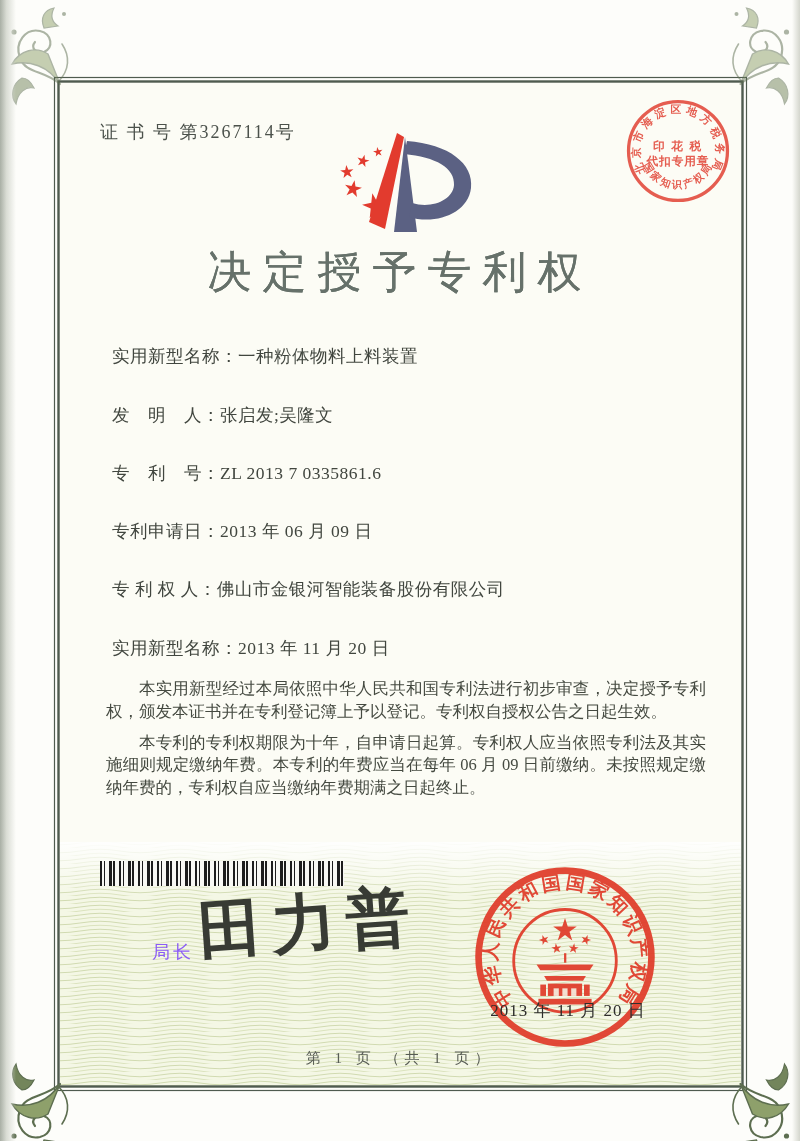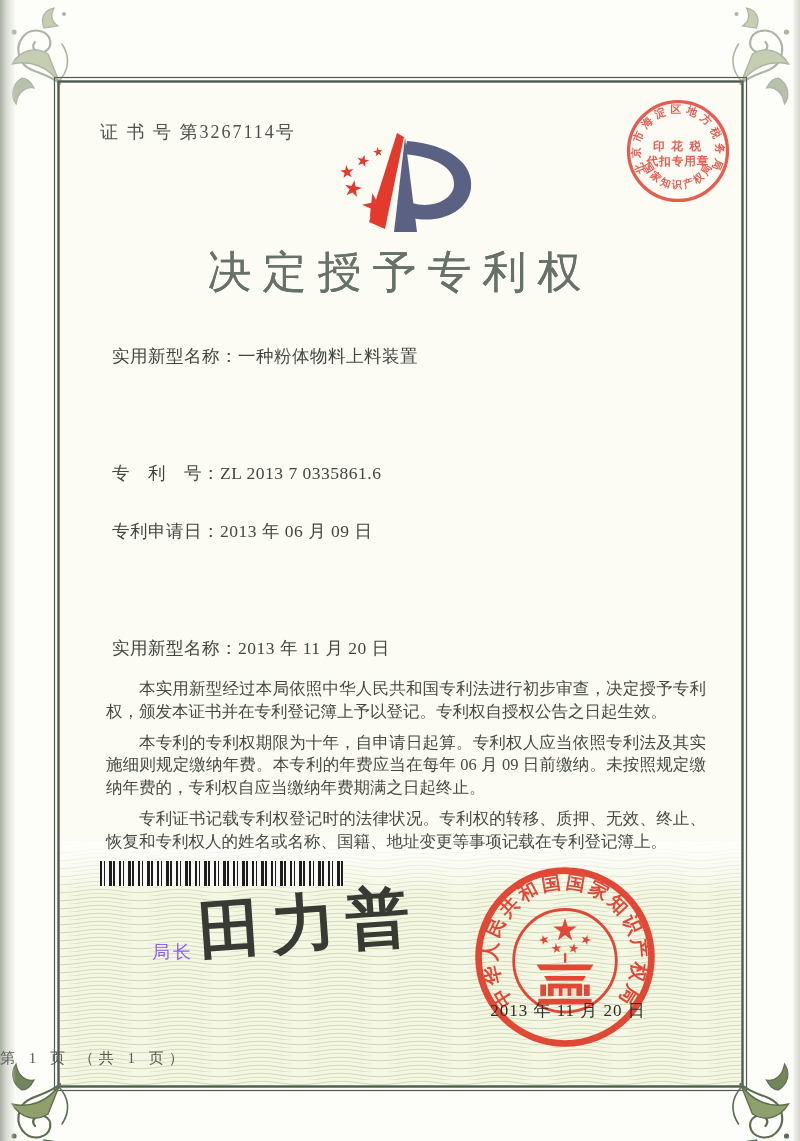--- a/index.html
+++ b/index.html
@@ -22,21 +22,21 @@
   .barcode{left:100px;top:861px;width:244px;height:25px;
     background:repeating-linear-gradient(90deg,#1d1d1d 0 2px,#f8f8f4 2px 4px,#1d1d1d 4px 5px,
       #f8f8f4 5px 9px,#1d1d1d 9px 12px,#f8f8f4 12px 13px,#1d1d1d 13px 15px,#f8f8f4 15px 19px);}
   .sig-label{left:152px;top:940px;font-size:18px;letter-spacing:3px;color:#8b5cf6;}
   .sig-name{left:198px;top:888px;font-size:64px;font-weight:bold;letter-spacing:10px;
             color:#383b34;transform:rotate(-4deg);transform-origin:left center;}
   .seal-svg{left:470px;top:862px;}
   .seal-date{left:478px;top:999px;width:180px;text-align:center;font-size:17px;
              letter-spacing:1px;color:#2e2e2c;}
   .stamp-svg{left:622px;top:95px;}
-  .footer{left:0;right:0;top:1049px;font-size:15px;letter-spacing:5px;color:#575c54;}
+  .footer{left:0;right:0;top:1049px;text-align:center;font-size:15px;letter-spacing:5px;color:#575c54;}
   .logo-box{left:311px;top:128px;}
 </style>
 </head>
 <body>
 
 <div class="page">
 
   <svg class="deco" width="800" height="1141" viewBox="0 0 800 1141">
     <defs>
       <pattern id="wav" width="80" height="8" patternUnits="userSpaceOnUse">
@@ -109,34 +109,39 @@
         <path d="M96,13 C138,16 163,36 160,60 C157,86 124,97 98,89 L101,75 C121,81 142,72 143,57 C144,40 125,29 93,26 Z"></path>
       </g>
     </svg>
   </div>
 
   <div class="abs title">决定授予专利权</div>
 
   <div class="abs field-row f0">
     <span>实用新型名称：</span><span>一种粉体物料上料装置</span>
   </div>
+  <div class="abs field-row f1">
+    <span>发　明　人：</span><span>张启发;吴隆文</span>
+  </div>
   <div class="abs field-row f2">
     <span>专　利　号：</span><span>ZL 2013 7 0335861.6</span>
   </div>
   <div class="abs field-row f3">
     <span>专利申请日：</span><span>2013 年 06 月 09 日</span>
+  </div>
+  <div class="abs field-row f4">
+    <span>专 利 权 人：</span><span>佛山市金银河智能装备股份有限公司</span>
   </div>
   <div class="abs field-row f5">
     <span>实用新型名称：</span><span>2013 年 11 月 20 日</span>
   </div>
 
   <div class="abs body-block">
     <p>本实用新型经过本局依照中华人民共和国专利法进行初步审查，决定授予专利权，颁发本证书并在专利登记簿上予以登记。专利权自授权公告之日起生效。</p>
     <p>本专利的专利权期限为十年，自申请日起算。专利权人应当依照专利法及其实施细则规定缴纳年费。本专利的年费应当在每年 06 月 09 日前缴纳。未按照规定缴纳年费的，专利权自应当缴纳年费期满之日起终止。</p>
-    <p>专利证书记载专利权登记时的法律状况。专利权的转移、质押、无效、终止、恢复和专利权人的姓名或名称、国籍、地址变更等事项记载在专利登记簿上。</p>
   </div>
 
   <div class="abs barcode"></div>
 
   <div class="abs sig-label">局长</div>
   <div class="abs sig-name">田力普</div>
 
   <svg class="abs seal-svg" width="190" height="190" viewBox="0 0 200 200" opacity="0.92">
     <defs>
       <path id="sealArc" d="M49.1,150.9 A72,72 0 1 1 150.9,150.9" fill="none"></path>

